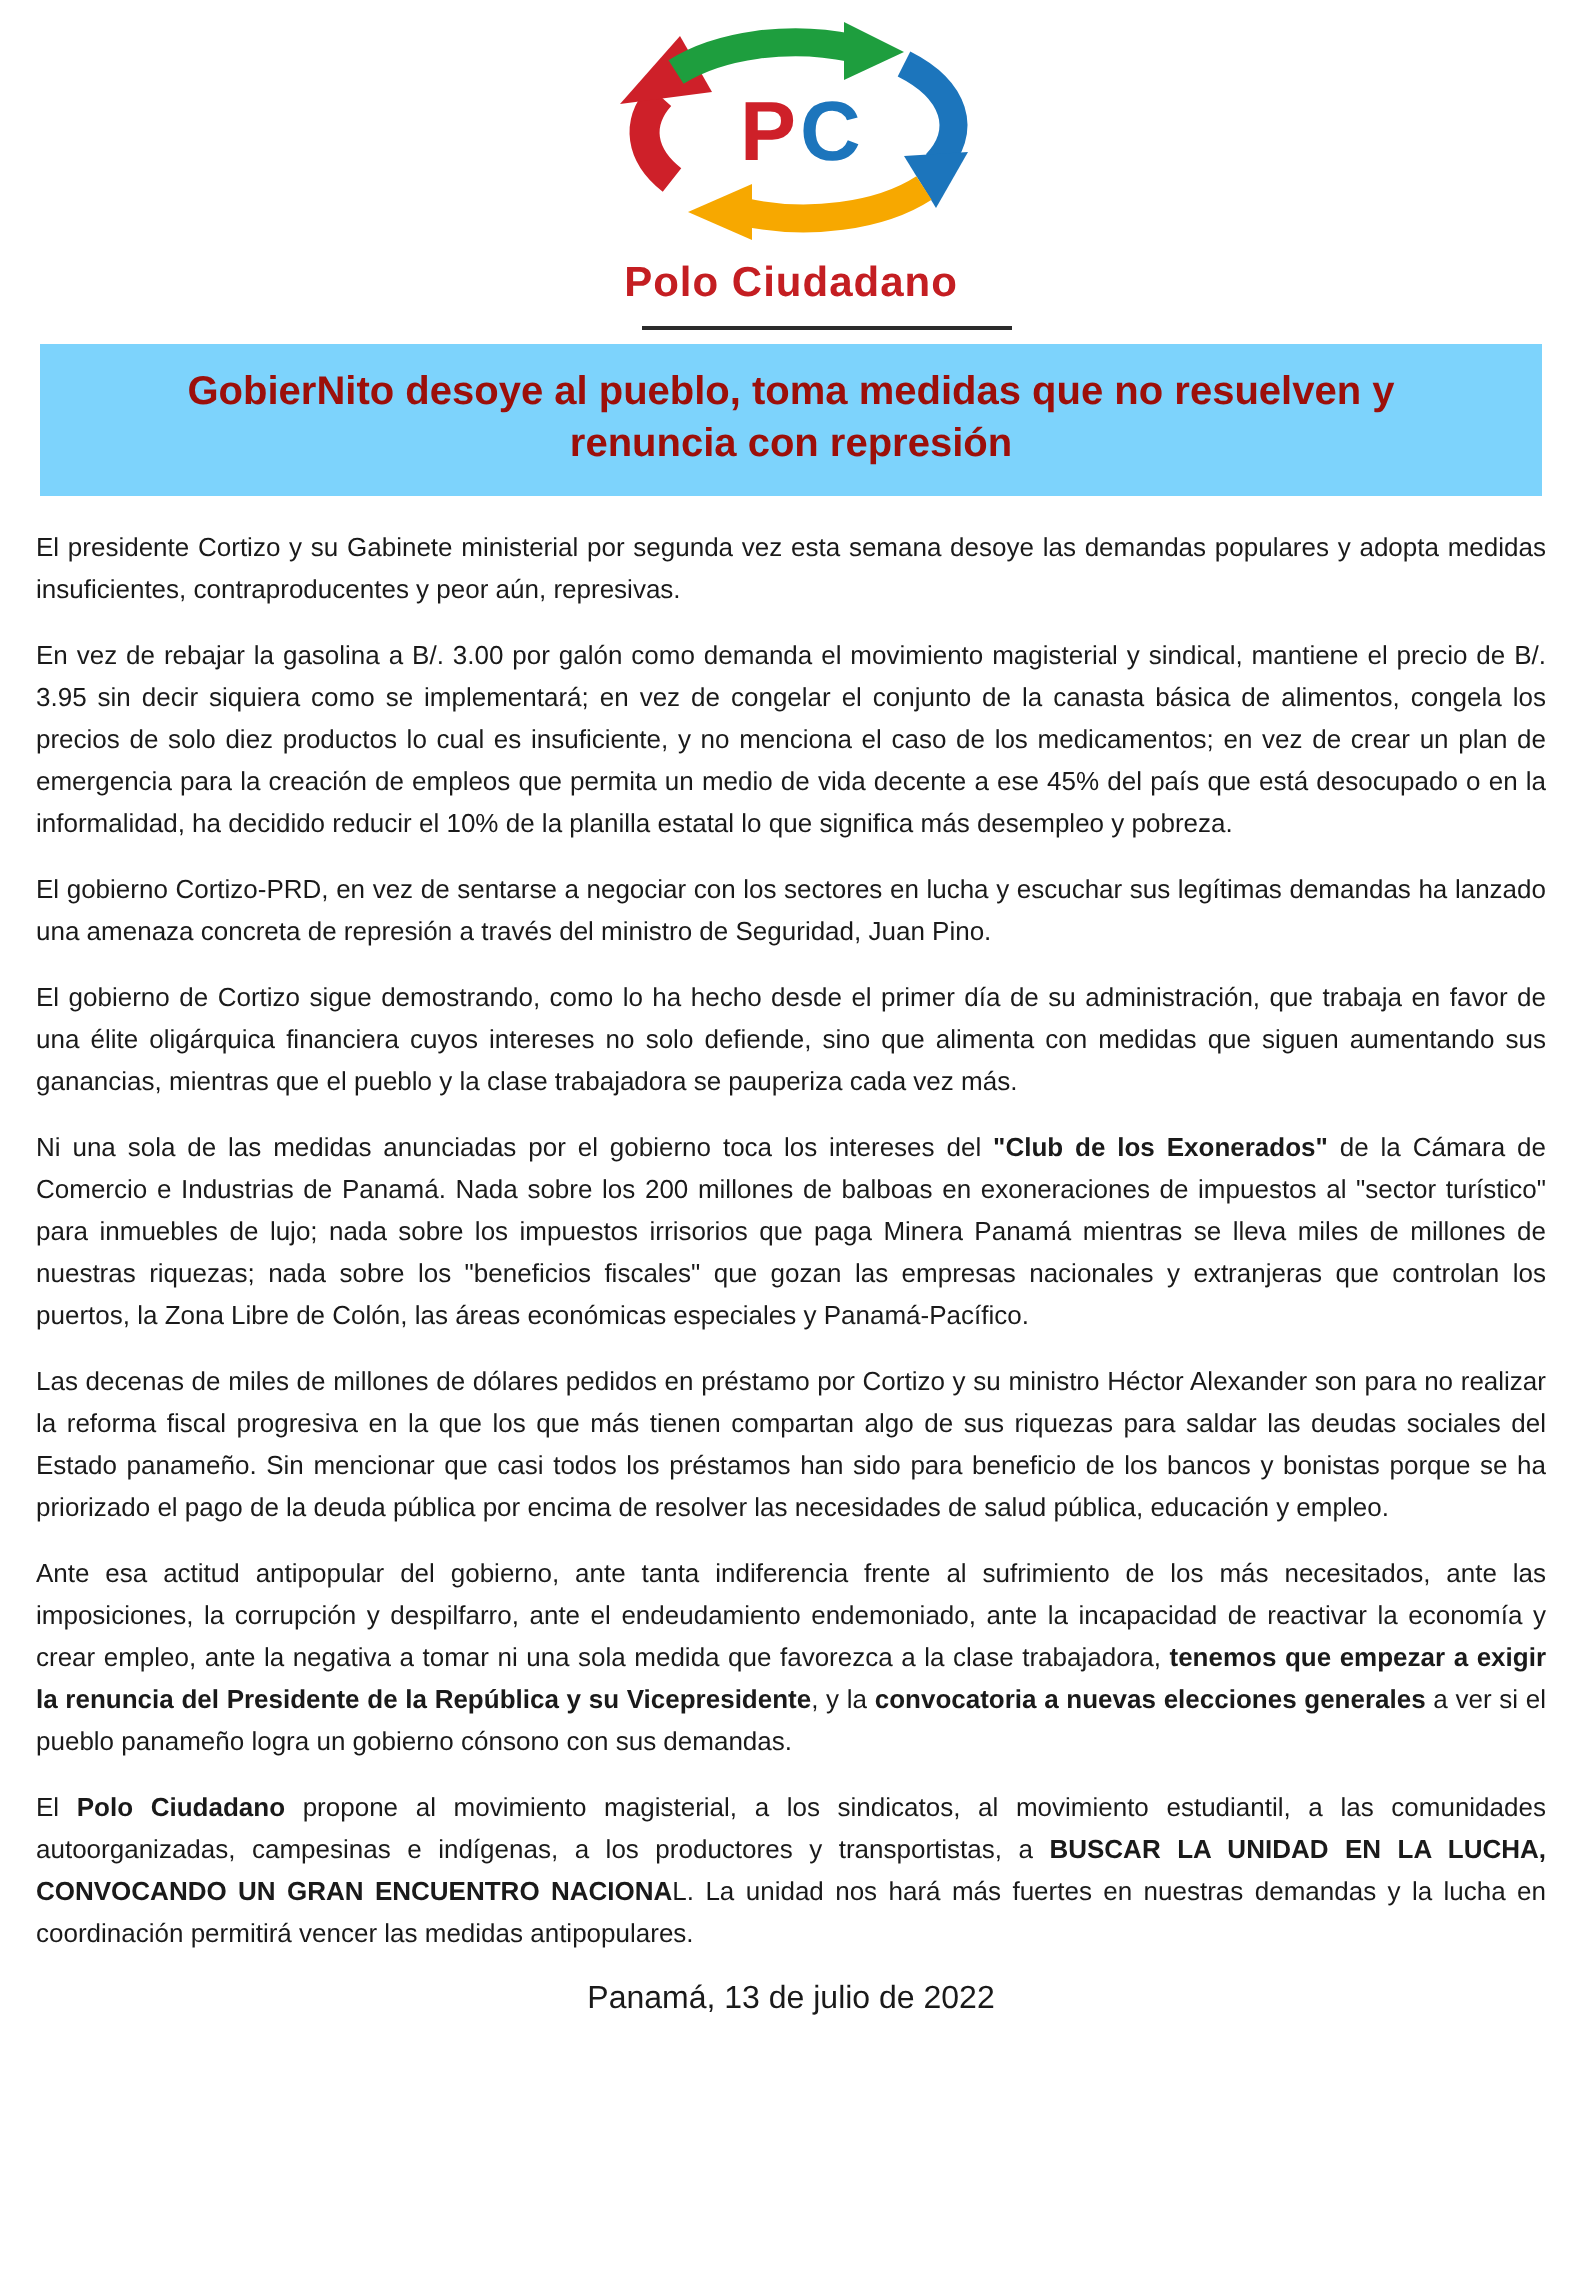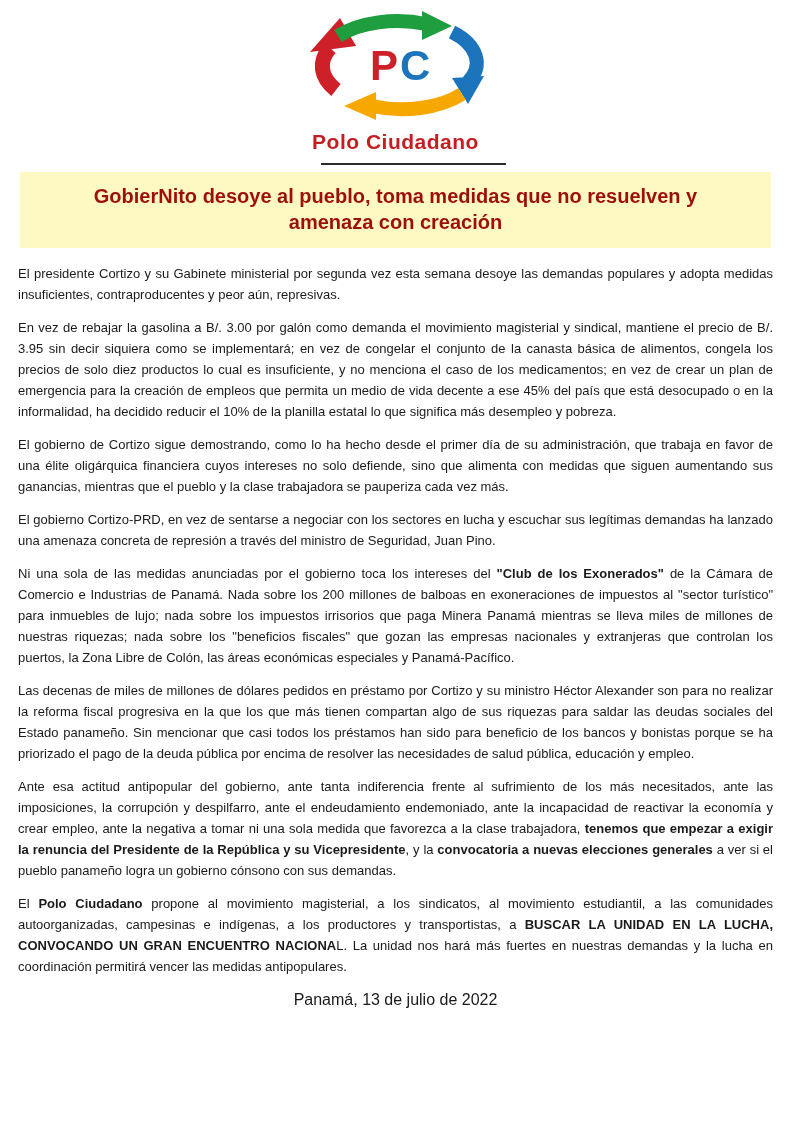--- a/index.html
+++ b/index.html
@@ -28,21 +28,21 @@
   .logo-divider {
     width: 185px;
     height: 2px;
     background: #2b2b2b;
     margin: 9px auto 0;
     transform: translateX(18px);
   }
   
   .banner {
     margin: 7px 20px 0;
-    background: #fef9c3;
+    background: #7dd3fc;
     padding: 11px 12px 13px;
     text-align: center;
   }
   .banner-title {
     font-size: 20px;
     line-height: 26px;
     font-weight: bold;
     color: #9c0f0a;
   }
   
@@ -84,28 +84,28 @@
 
       <text x="94" y="74" font-family="Liberation Sans, sans-serif" font-size="42" font-weight="bold" fill="#ce2029">P</text>
       <text x="124" y="74" font-family="Liberation Sans, sans-serif" font-size="42" font-weight="bold" fill="#1c75bc">C</text>
     </svg>
     <div class="logo-name">Polo Ciudadano</div>
     <div class="logo-divider"></div>
   </div>
 
   <div class="banner">
     <div class="banner-title">GobierNito desoye al pueblo, toma medidas que no resuelven y</div>
-    <div class="banner-title">amenaza con creación</div>
+    <div class="banner-title">renuncia con represión</div>
   </div>
 
   <div class="doc-body">
       <p><span>El presidente Cortizo y su Gabinete ministerial por segunda vez esta semana desoye las demandas populares y adopta medidas insuficientes, contraproducentes y peor aún, represivas.</span></p>
       <p><span>En vez de rebajar la gasolina a B/. 3.00 por galón como demanda el movimiento magisterial y sindical, mantiene el precio de B/. 3.95 sin decir siquiera como se implementará; en vez de congelar el conjunto de la canasta básica de alimentos, congela los precios de solo diez productos lo cual es insuficiente, y no menciona el caso de los medicamentos; en vez de crear un plan de emergencia para la creación de empleos que permita un medio de vida decente a ese 45% del país que está desocupado o en la informalidad, ha decidido reducir el 10% de la planilla estatal lo que significa más desempleo y pobreza.</span></p>
+      <p><span>El gobierno Cortizo-PRD, en vez de sentarse a negociar con los sectores en lucha y escuchar sus legítimas demandas ha lanzado una amenaza concreta de represión a través del ministro de Seguridad, Juan Pino.</span></p>
       <p><span>El gobierno de Cortizo sigue demostrando, como lo ha hecho desde el primer día de su administración, que trabaja en favor de una élite oligárquica financiera cuyos intereses no solo defiende, sino que alimenta con medidas que siguen aumentando sus ganancias, mientras que el pueblo y la clase trabajadora se pauperiza cada vez más.</span></p>
-      <p><span>El gobierno Cortizo-PRD, en vez de sentarse a negociar con los sectores en lucha y escuchar sus legítimas demandas ha lanzado una amenaza concreta de represión a través del ministro de Seguridad, Juan Pino.</span></p>
       <p><span>Ni una sola de las medidas anunciadas por el gobierno toca los intereses del </span><span class="b">"Club de los Exonerados"</span><span> de la Cámara de Comercio e Industrias de Panamá. Nada sobre los 200 millones de balboas en exoneraciones de impuestos al "sector turístico" para inmuebles de lujo; nada sobre los impuestos irrisorios que paga Minera Panamá mientras se lleva miles de millones de nuestras riquezas; nada sobre los "beneficios fiscales" que gozan las empresas nacionales y extranjeras que controlan los puertos, la Zona Libre de Colón, las áreas económicas especiales y Panamá-Pacífico.</span></p>
       <p><span>Las decenas de miles de millones de dólares pedidos en préstamo por Cortizo y su ministro Héctor Alexander son para no realizar la reforma fiscal progresiva en la que los que más tienen compartan algo de sus riquezas para saldar las deudas sociales del Estado panameño. Sin mencionar que casi todos los préstamos han sido para beneficio de los bancos y bonistas porque se ha priorizado el pago de la deuda pública por encima de resolver las necesidades de salud pública, educación y empleo.</span></p>
       <p><span>Ante esa actitud antipopular del gobierno, ante tanta indiferencia frente al sufrimiento de los más necesitados, ante las imposiciones, la corrupción y despilfarro, ante el endeudamiento endemoniado, ante la incapacidad de reactivar la economía y crear empleo, ante la negativa a tomar ni una sola medida que favorezca a la clase trabajadora, </span><span class="b">tenemos que empezar a exigir la renuncia del Presidente de la República y su Vicepresidente</span><span>, y la </span><span class="b">convocatoria a nuevas elecciones generales</span><span> a ver si el pueblo panameño logra un gobierno cónsono con sus demandas.</span></p>
       <p><span>El </span><span class="b">Polo Ciudadano</span><span> propone al movimiento magisterial, a los sindicatos, al movimiento estudiantil, a las comunidades autoorganizadas, campesinas e indígenas, a los productores y transportistas, a </span><span class="b">BUSCAR LA UNIDAD EN LA LUCHA, CONVOCANDO UN GRAN ENCUENTRO NACIONA</span><span>L.  La unidad nos hará más fuertes en nuestras demandas y la lucha en coordinación permitirá vencer las medidas antipopulares.</span></p>
     </div>
 
   <div class="date-line">Panamá, 13 de julio de 2022</div>
 
 </div>
 

